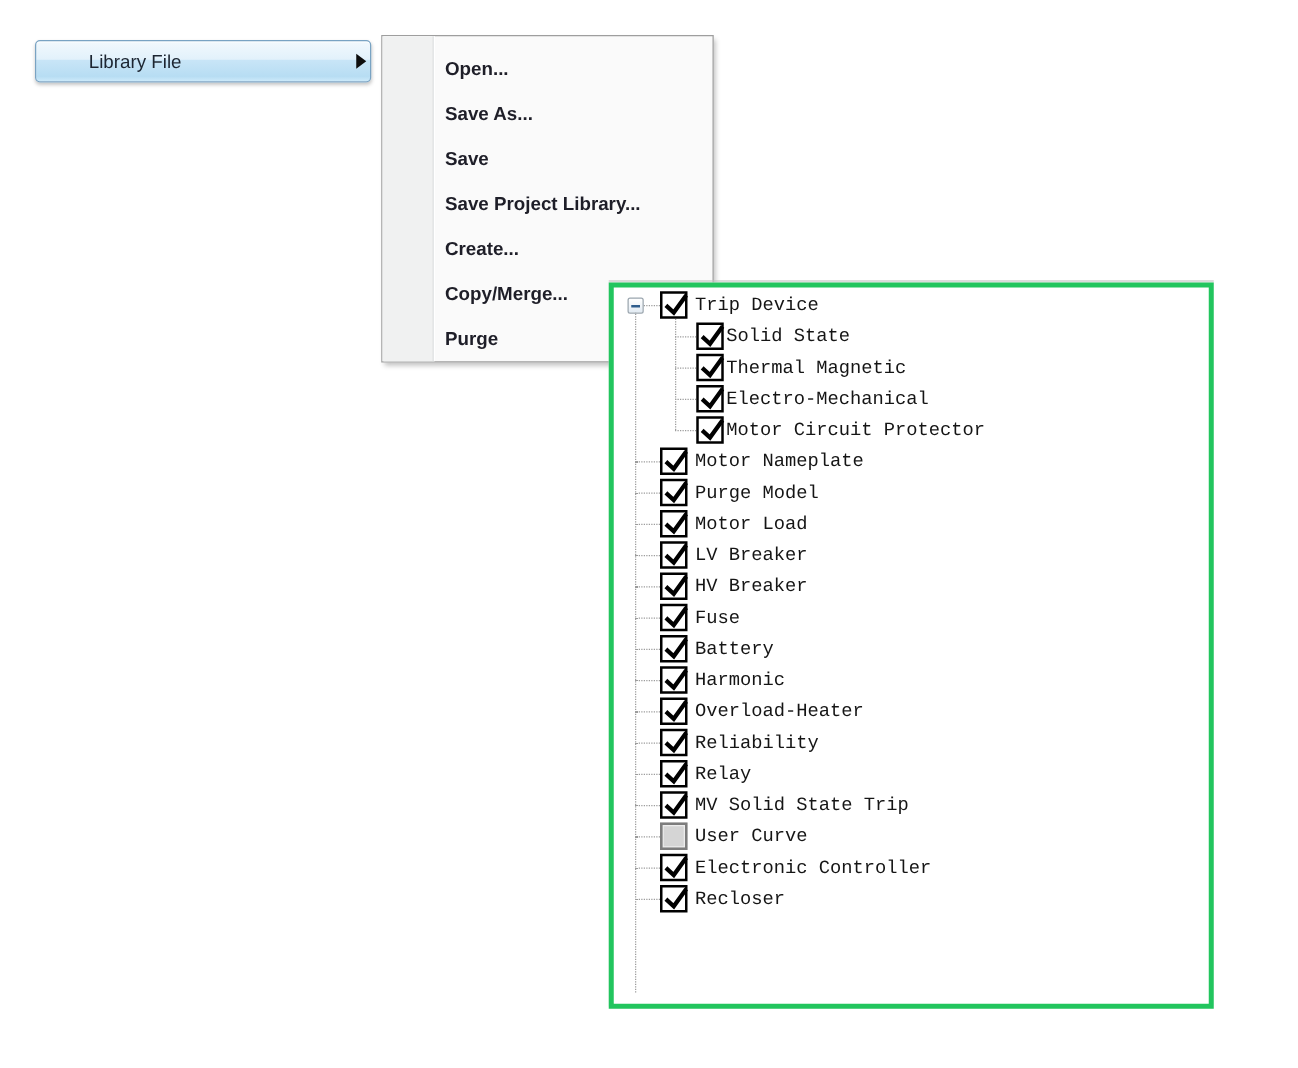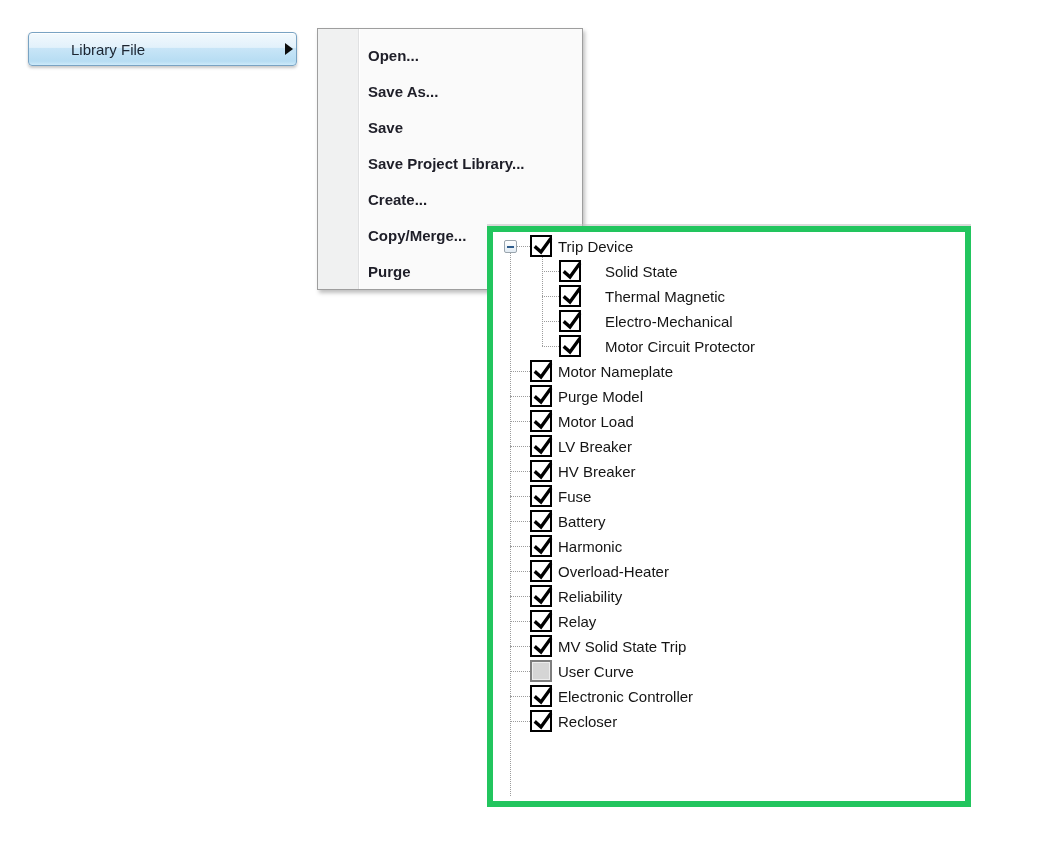--- a/index.html
+++ b/index.html
@@ -38,21 +38,20 @@
   }
 
   
   .submenu {
     position: absolute; left: 305px; top: 28px;
     width: 266px; height: 262px;
     background: #fafafa;
     border: 1px solid #9e9e9e;
     box-shadow: 2px 3px 4px rgba(0,0,0,0.25);
     z-index: 1;
-    margin-left: 12px;
   }
   .submenu .gutter {
     position: absolute; left: 0; top: 0; bottom: 0;
     width: 41px;
     background: #f0f1f1;
     border-right: 1px solid #e0e1e2;
     box-shadow: 1px 0 0 #ffffff;
   }
   .submenu .items {
     position: absolute; left: 0; right: 0; top: 9px;
@@ -63,23 +62,24 @@
     font-size: 15px; font-weight: 600; color: #1e1e28;
     cursor: default;
     position: relative; z-index: 1;
   }
 
   
   .tree-panel {
     position: absolute; left: 487px; top: 226px;
     width: 484px; height: 581px;
     background: #ffffff;
-    border: 6px solid #22c55e;
+    border: 4px solid #22c55e;
     box-shadow: 0 -2px 0 rgba(190,190,190,0.55);
     z-index: 2;
+    font-family: Liberation Mono, monospace;
   }
   .tree-rows {
     position: absolute; left: 0; top: 2px; right: 0; bottom: 0;
   }
   .tree-row { position: relative; height: 25px; }
   .stub {
     position: absolute; top: 12px; height: 0;
     border-top: 1px dotted #9c9c9c;
   }
   .lvl0 .stub { left: 17px; width: 20px; }
@@ -119,21 +119,21 @@
     border-color: #7d7d7d;
     background: #d5d5d5;
     box-shadow: inset 0 0 0 1px #ededed;
   }
   .tree-label {
     position: absolute; top: 0;
     line-height: 25px; font-size: 15px; color: #151515;
     white-space: nowrap;
   }
   .lvl0 .tree-label { left: 65px; }
-  .lvl1 .tree-label { left: 112px; }
+  .lvl1 .tree-label { left: 90px; }
 </style>
 </head>
 <body>
 
 <div class="lib-btn">
   <span class="lbl">Library File</span>
   <span class="arrow"></span>
 </div>
 
 <div class="submenu">

